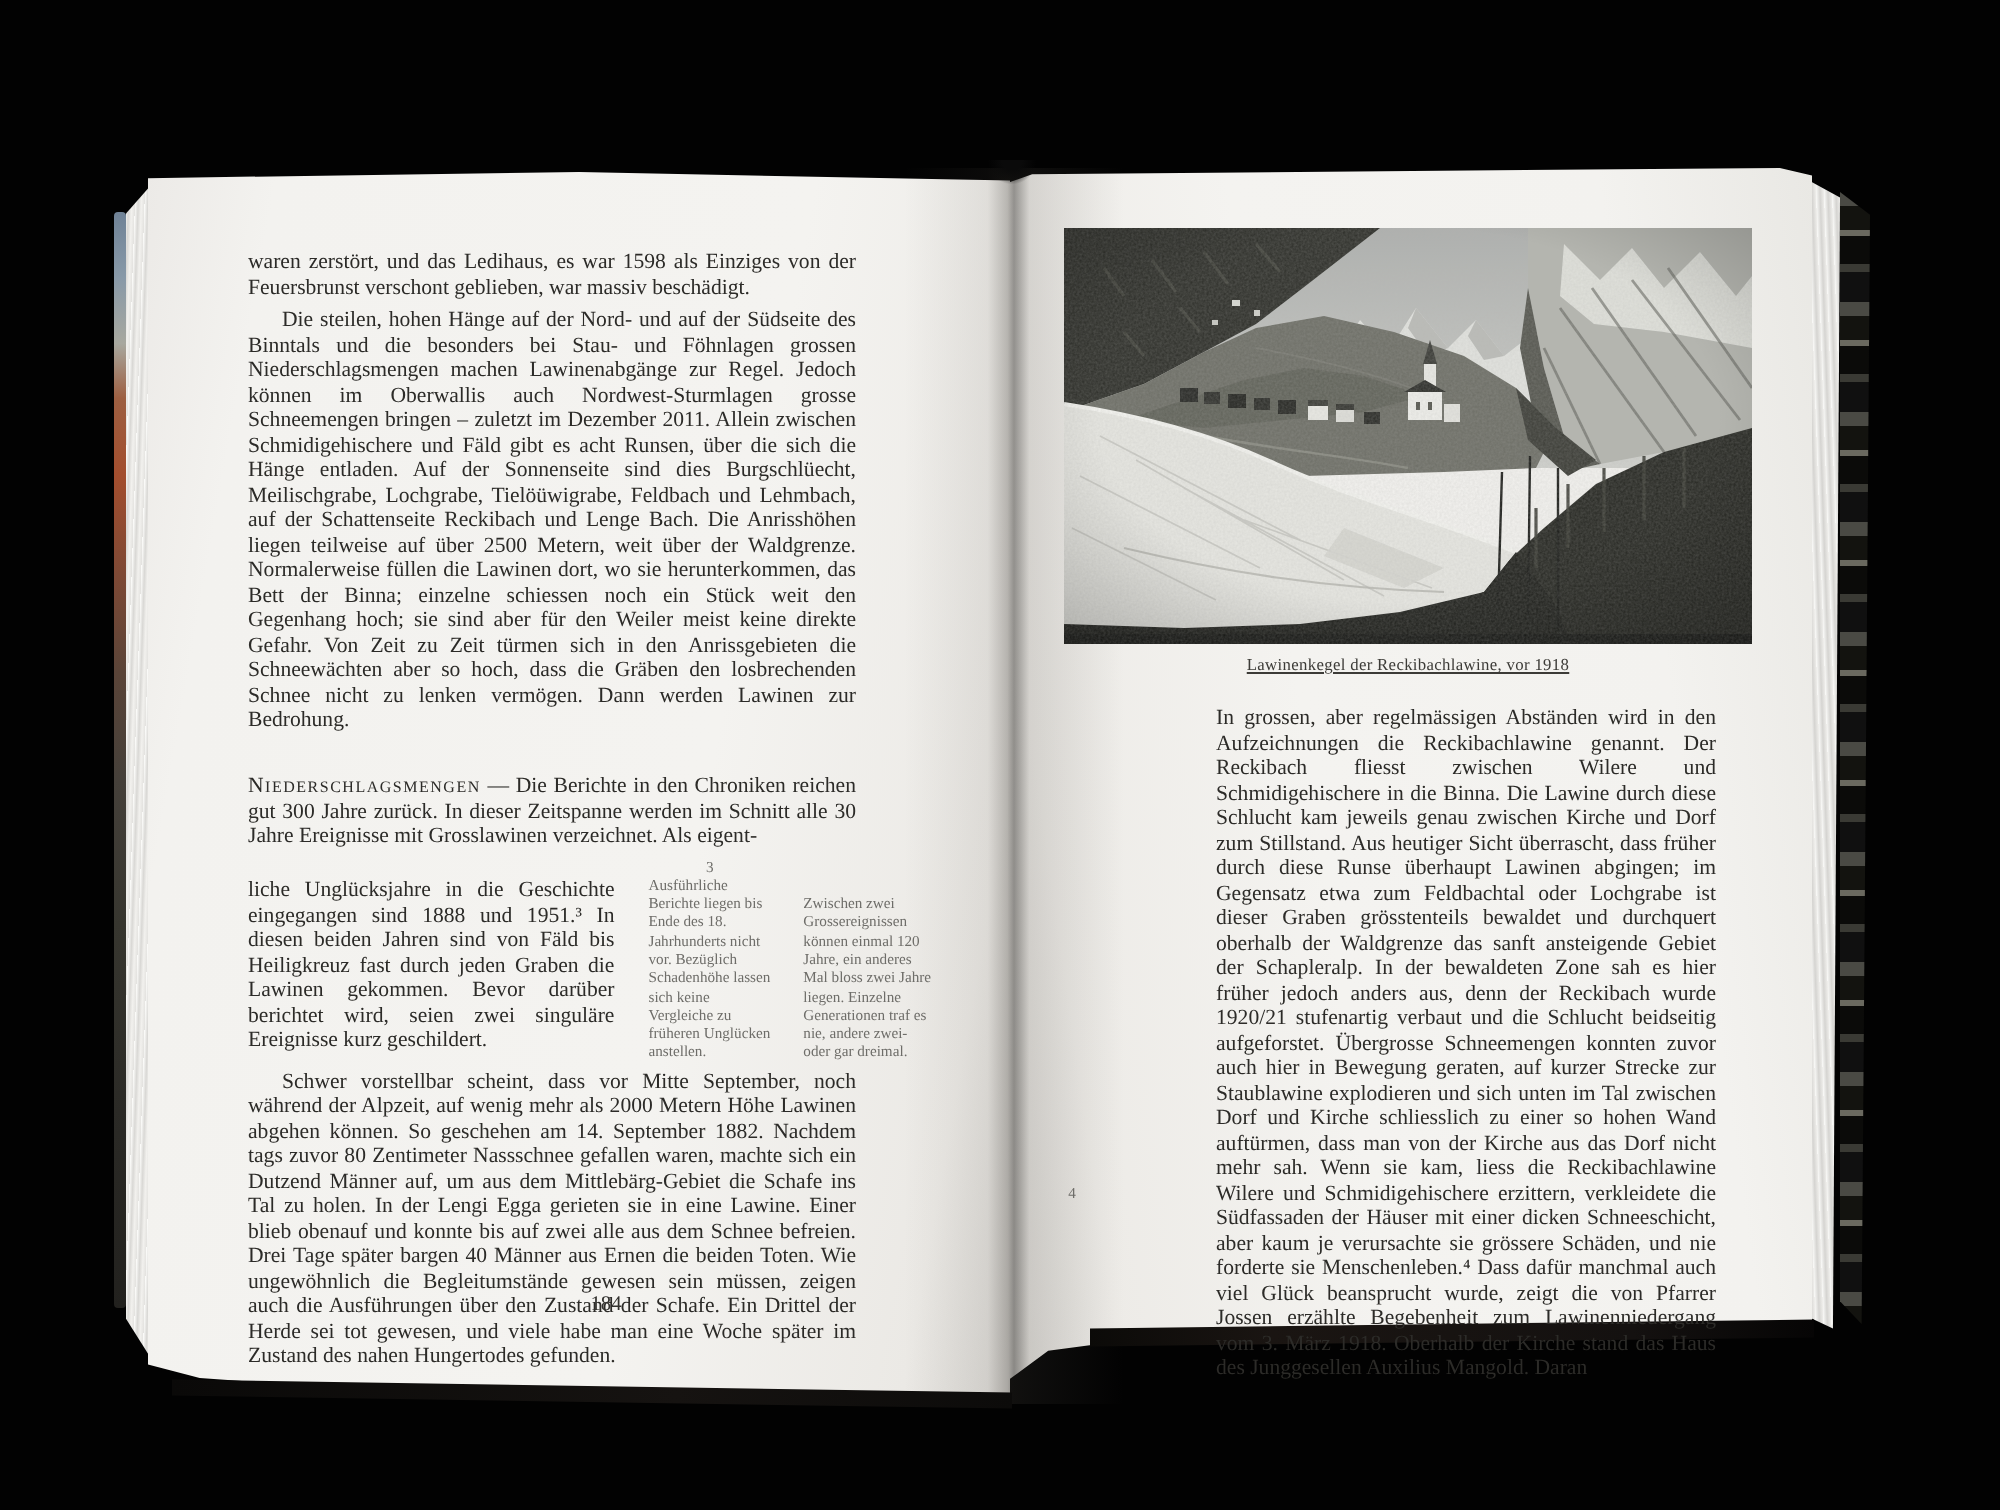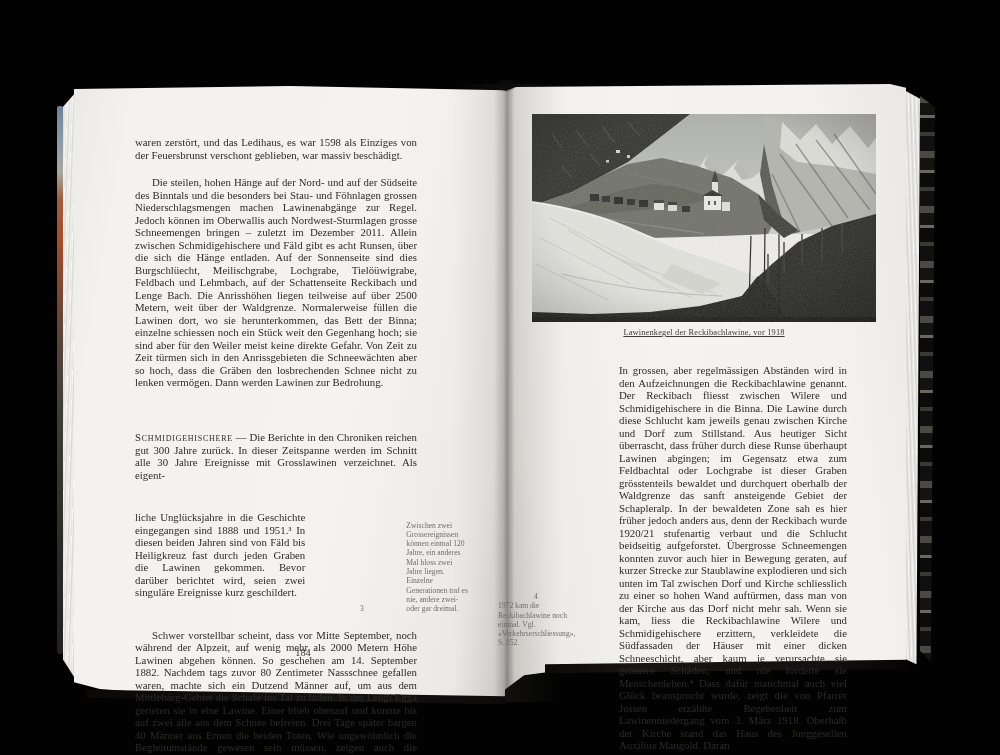--- a/index.html
+++ b/index.html
@@ -37,21 +37,21 @@
   .under-shadow-r{position:absolute;left:545px;top:662px;width:362px;height:9px;
     background:linear-gradient(to right,#0b0a08,#1a1512 25%,#141110 75%,#060505);
     transform:skewY(-0.7deg);}
   .under-shadow-l{position:absolute;left:86px;top:693px;width:420px;height:8px;
     background:linear-gradient(to right,#0a0908,#161311 60%,#0c0b0a);
     transform:skewY(0.9deg);}
 
   
   .body-text{color:#2c2b28;font-size:10.8px;line-height:12.5px;text-align:justify;
     overflow-wrap:break-word;hyphens:auto;}
-  .body-text p{margin:15px;}
+  .body-text p{margin:4px;}
   .indent{text-indent:17px;}
   .para-gap{height:12.5px;}
   .left-text{position:absolute;left:120px;top:121px;width:312px;}
   .right-text{position:absolute;left:604px;top:349px;width:258px;}
   .sc{font-variant:small-caps;letter-spacing:0.07em;}
   .note-row{display:flex;align-items:flex-end;width:348px;}
   .narrow-col{width:185px;text-align:justify;}
   .footnote{font-size:7.6px;line-height:9.3px;color:#6e6d69;text-align:left;hyphens:auto;}
   .fn3{width:62px;margin-left:13px;}
   .fn-extra{width:67px;margin-left:16px;}
@@ -81,25 +81,25 @@
   <div class="right-page"></div>
   <div class="gutter"></div>
   <div class="spine-notch"></div>
   <div class="under-shadow-l"></div>
   <div class="under-shadow-r"></div>
 
   <div class="left-text body-text">
     <p>waren zerstört, und das Ledihaus, es war 1598 als Einziges von der Feuersbrunst verschont geblieben, war massiv beschädigt.</p>
     <p class="indent">Die steilen, hohen Hänge auf der Nord- und auf der Südseite des Binntals und die besonders bei Stau- und Föhnlagen grossen Niederschlagsmengen machen Lawinenabgänge zur Regel. Jedoch können im Oberwallis auch Nordwest-Sturmlagen grosse Schneemengen bringen – zuletzt im Dezember 2011. Allein zwischen Schmidigehischere und Fäld gibt es acht Runsen, über die sich die Hänge entladen. Auf der Sonnenseite sind dies Burgschlüecht, Meilischgrabe, Lochgrabe, Tielöüwigrabe, Feldbach und Lehmbach, auf der Schattenseite Reckibach und Lenge Bach. Die Anrisshöhen liegen teilweise auf über 2500 Metern, weit über der Waldgrenze. Normalerweise füllen die Lawinen dort, wo sie herunterkommen, das Bett der Binna; einzelne schiessen noch ein Stück weit den Gegenhang hoch; sie sind aber für den Weiler meist keine direkte Gefahr. Von Zeit zu Zeit türmen sich in den Anrissgebieten die Schneewächten aber so hoch, dass die Gräben den losbrechenden Schnee nicht zu lenken vermögen. Dann werden Lawinen zur Bedrohung.</p>
     <div class="para-gap"></div>
-    <p><span class="sc">Schmidigehischere</span><span> — Die Berichte in den Chroniken reichen gut 300 Jahre zurück. In dieser Zeitspanne werden im Schnitt alle 30 Jahre Ereignisse mit Grosslawinen verzeichnet. Als eigent-</span></p>
+    <p><span class="sc">Niederschlagsmengen</span><span> — Die Berichte in den Chroniken reichen gut 300 Jahre zurück. In dieser Zeitspanne werden im Schnitt alle 30 Jahre Ereignisse mit Grosslawinen verzeichnet. Als eigent-</span></p>
     <div class="note-row">
       <p class="narrow-col">liche Unglücksjahre in die Geschichte eingegangen sind 1888 und 1951.³ In diesen beiden Jahren sind von Fäld bis Heiligkreuz fast durch jeden Graben die Lawinen gekommen. Bevor darüber berichtet wird, seien zwei singuläre Ereignisse kurz geschildert.</p>
       <div class="footnote fn3">
-        <span class="fn-num">3</span>
+        <span class="fn-num">3</span><span>Ausführliche Berichte liegen bis Ende des 18. Jahrhunderts nicht vor. Bezüglich Schadenhöhe lassen sich keine Vergleiche zu früheren Unglücken anstellen.</span>
       </div>
       <div class="footnote fn-extra">Zwischen zwei Grossereignissen können einmal 120 Jahre, ein anderes Mal bloss zwei Jahre liegen. Einzelne Generationen traf es nie, andere zwei- oder gar dreimal.</div>
     </div>
     <p class="indent">Schwer vorstellbar scheint, dass vor Mitte September, noch während der Alpzeit, auf wenig mehr als 2000 Metern Höhe Lawinen abgehen können. So geschehen am 14. September 1882. Nachdem tags zuvor 80 Zentimeter Nassschnee gefallen waren, machte sich ein Dutzend Männer auf, um aus dem Mittlebärg-Gebiet die Schafe ins Tal zu holen. In der Lengi Egga gerieten sie in eine Lawine. Einer blieb obenauf und konnte bis auf zwei alle aus dem Schnee befreien. Drei Tage später bargen 40 Männer aus Ernen die beiden Toten. Wie ungewöhnlich die Begleitumstände gewesen sein müssen, zeigen auch die Ausführungen über den Zustand der Schafe. Ein Drittel der Herde sei tot gewesen, und viele habe man eine Woche später im Zustand des nahen Hungertodes gefunden.</p>
   </div>
   <div class="page-number pn-left">184</div>
 
   <div class="photo">
     <svg viewBox="0 0 344 208" preserveAspectRatio="none">
       <defs>
@@ -200,16 +200,16 @@
       <rect width="344" height="208" filter="url(#grain)"></rect>
       <rect width="344" height="208" fill="url(#vig)"></rect>
     </svg>
   </div>
   <div class="caption">Lawinenkegel der Reckibachlawine, vor 1918</div>
 
   <div class="right-text body-text">
     <p>In grossen, aber regelmässigen Abständen wird in den Aufzeichnungen die Reckibachlawine genannt. Der Reckibach fliesst zwischen Wilere und Schmidigehischere in die Binna. Die Lawine durch diese Schlucht kam jeweils genau zwischen Kirche und Dorf zum Stillstand. Aus heutiger Sicht überrascht, dass früher durch diese Runse überhaupt Lawinen abgingen; im Gegensatz etwa zum Feldbachtal oder Lochgrabe ist dieser Graben grösstenteils bewaldet und durchquert oberhalb der Waldgrenze das sanft ansteigende Gebiet der Schapleralp. In der bewaldeten Zone sah es hier früher jedoch anders aus, denn der Reckibach wurde 1920/21 stufenartig verbaut und die Schlucht beidseitig aufgeforstet. Übergrosse Schneemengen konnten zuvor auch hier in Bewegung geraten, auf kurzer Strecke zur Staublawine explodieren und sich unten im Tal zwischen Dorf und Kirche schliesslich zu einer so hohen Wand auftürmen, dass man von der Kirche aus das Dorf nicht mehr sah. Wenn sie kam, liess die Reckibachlawine Wilere und Schmidigehischere erzittern, verkleidete die Südfassaden der Häuser mit einer dicken Schneeschicht, aber kaum je verursachte sie grössere Schäden, und nie forderte sie Menschenleben.⁴ Dass dafür manchmal auch viel Glück beansprucht wurde, zeigt die von Pfarrer Jossen erzählte Begebenheit zum Lawinenniedergang vom 3. März 1918. Oberhalb der Kirche stand das Haus des Junggesellen Auxilius Mangold. Daran</p>
   </div>
   <div class="footnote fn4">
-    <span class="fn-num">4</span><span>1972 kam die Reckibachlawine noch einmal. Vgl. «Verkehrserschliessung», S. 152.</span>
+    <span class="fn-num">4</span>
   </div>
 
 </div>
 
 </body></html>

